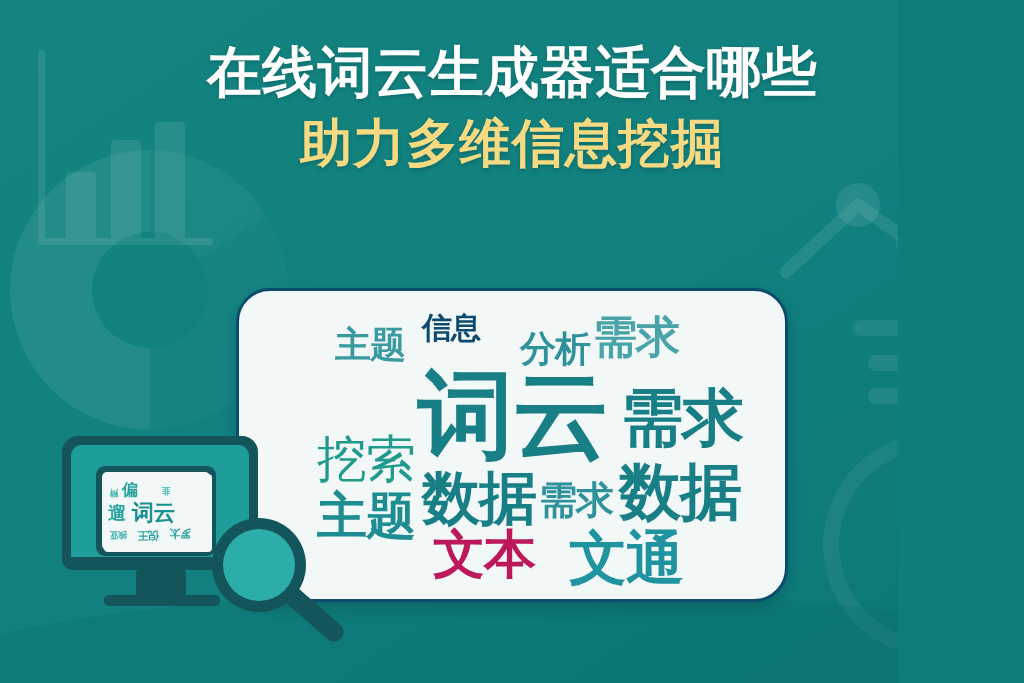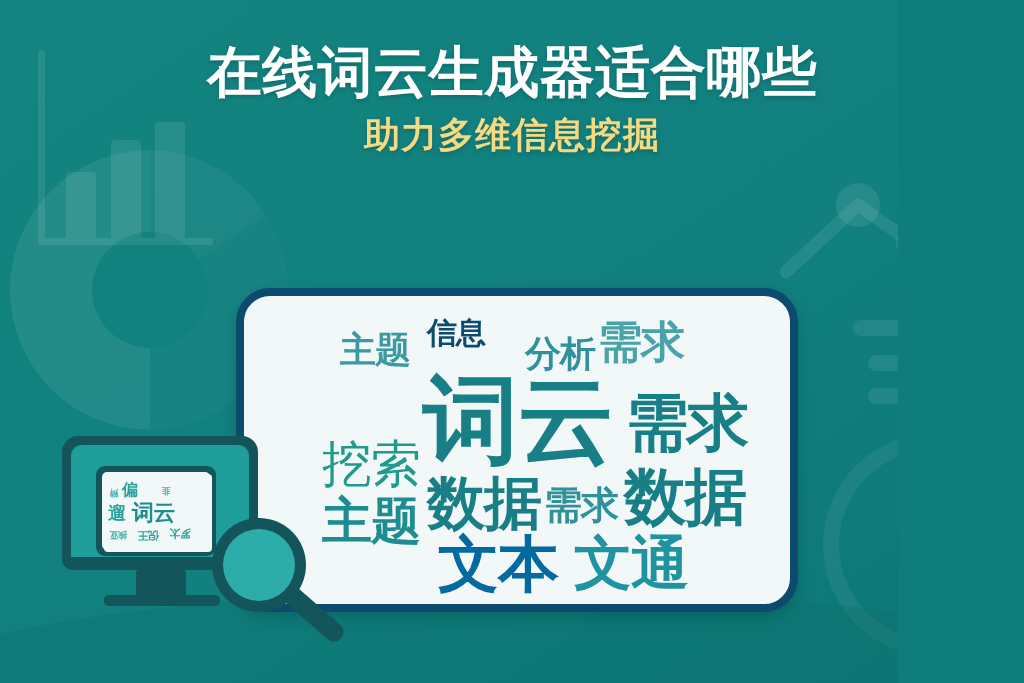--- a/index.html
+++ b/index.html
@@ -40,37 +40,37 @@
     font-size: 55px;
     font-weight: 700;
     line-height: 1.18;
     letter-spacing: 0.5px;
     text-shadow: 0 2px 4px rgba(0,50,50,0.28);
     white-space: nowrap;
   }
   .subtitle-line {
     margin-top: 10px;
     color: #f6da82;
-    font-size: 36px;
+    font-size: 52px;
     font-weight: 700;
     letter-spacing: 1px;
     line-height: 1.1;
     text-shadow: 0 2px 4px rgba(0,50,50,0.30);
     white-space: nowrap;
   }
 
   
   .cloud-card {
     position: absolute;
     left: 236px;
     top: 288px;
     width: 546px;
     height: 308px;
     background: #f2f8f7;
-    border: 8px solid #0c4a6e;
+    border: 3px solid #0c4a6e;
     border-radius: 34px;
     box-shadow: 0 6px 14px rgba(0,40,40,0.22);
     z-index: 6;
     overflow: hidden;
   }
   .cloud-inner {
     position: relative;
     width: 100%;
     height: 100%;
   }
@@ -189,21 +189,21 @@
         <span class="w" style="left: 183px; top: 22px; font-size: 30px; color: #0c4a6e; font-weight: 700;">信息</span>
         <span class="w" style="left: 281px; top: 40px; font-size: 36px; color: rgb(47, 145, 153); font-weight: 700;">分析</span>
         <span class="w" style="left: 354px; top: 24px; font-size: 44px; color: rgb(74, 163, 168); font-weight: 700;">需求</span>
         <span class="w" style="left: 179px; top: 76px; font-size: 96px; color: rgb(23, 127, 133); font-weight: 700;">词云</span>
         <span class="w" style="left: 382px; top: 96px; font-size: 62px; color: rgb(23, 127, 133); font-weight: 700;">需求</span>
         <span class="w" style="left: 78px; top: 143px; font-size: 50px; color: rgb(31, 154, 140); font-weight: 400;">挖索</span>
         <span class="w" style="left: 183px; top: 178px; font-size: 58px; color: rgb(23, 127, 133); font-weight: 700;">数据</span>
         <span class="w" style="left: 300px; top: 190px; font-size: 38px; color: rgb(47, 145, 153); font-weight: 700;">需求</span>
         <span class="w" style="left: 380px; top: 170px; font-size: 62px; color: rgb(23, 127, 133); font-weight: 700;">数据</span>
         <span class="w" style="left: 78px; top: 200px; font-size: 50px; color: rgb(29, 141, 145); font-weight: 700;">主题</span>
-        <span class="w" style="left: 194px; top: 238px; font-size: 61px; color: #0369a1; font-weight: 700;">文本</span>
+        <span class="w" style="left: 194px; top: 238px; font-size: 52px; color: #be185d; font-weight: 700; font-family: Liberation Serif, serif;">文本</span>
         <span class="w" style="left: 330px; top: 238px; font-size: 58px; color: rgb(31, 147, 160); font-weight: 700; text-align: right;">文通</span>
       </div>
   </div>
 
   <div class="monitor-wrap">
     <svg class="mon-svg" viewBox="0 0 300 215" xmlns="http://www.w3.org/2000/svg" aria-hidden="true">
 
       <g>
         <rect x="10" y="4" width="196" height="134" rx="16" fill="#13555a"></rect>
         <rect x="19" y="13" width="178" height="116" rx="11" fill="#1f9d9a"></rect>

